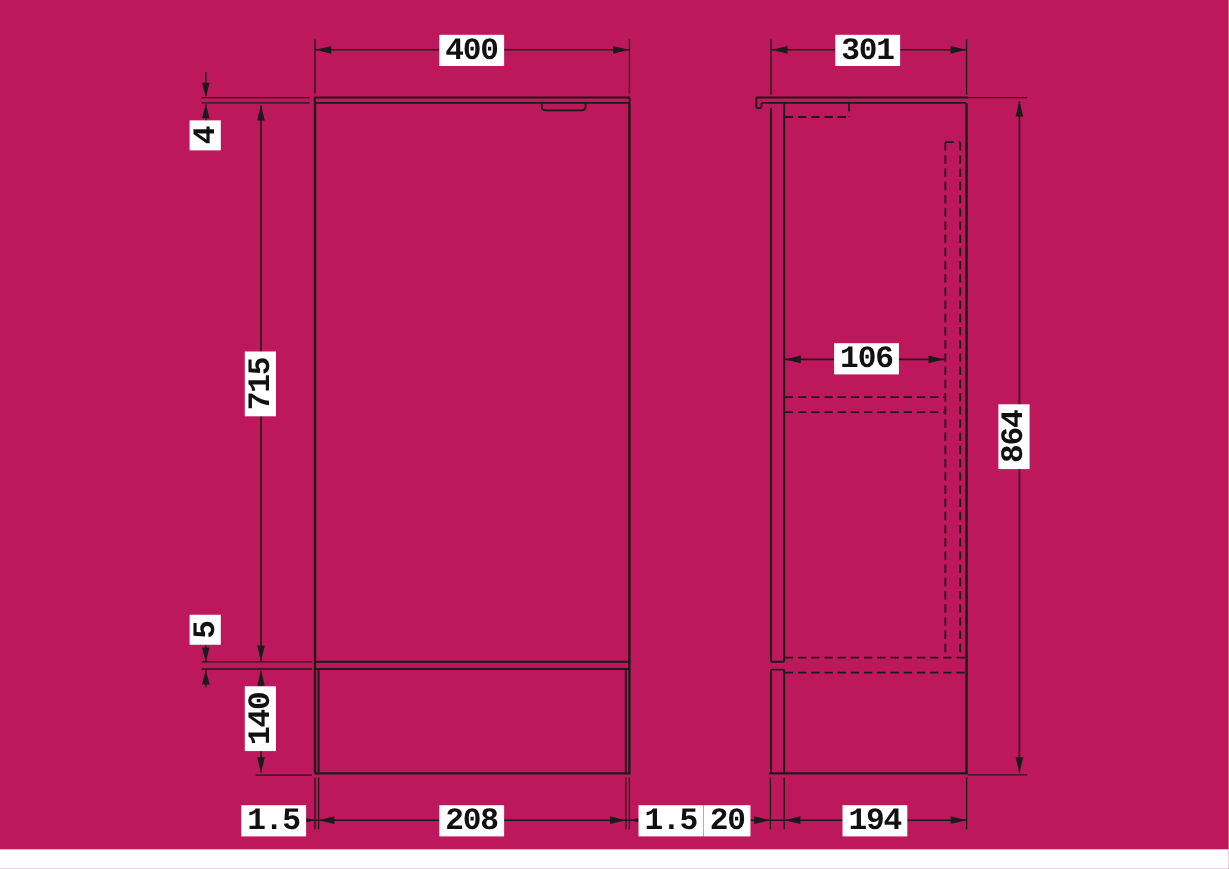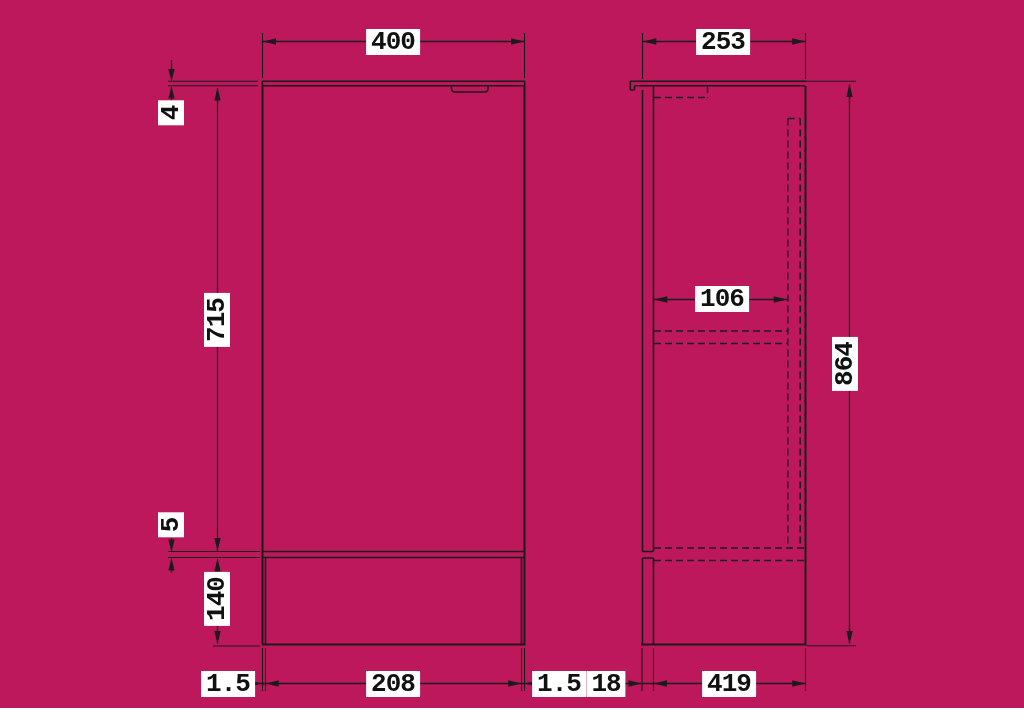--- a/index.html
+++ b/index.html
@@ -128,23 +128,23 @@
   <div class="dim-label vert" style="left:171px;top:525px">5</div>
 
   <div class="dim-label vert" style="left:217px;top:599px">140</div>
 
   <div class="dim-label" style="left:228px;top:684px">1.5</div>
 
   <div class="dim-label" style="left:393px;top:684px">208</div>
 
   <div class="dim-label" style="left:559px;top:684px">1.5</div>
 
-  <div class="dim-label" style="left:723px;top:42px">253</div>
+  <div class="dim-label" style="left:723px;top:42px">301</div>
 
   <div class="dim-label" style="left:722px;top:299px">106</div>
 
   <div class="dim-label vert" style="left:845px;top:364px">864</div>
 
-  <div class="dim-label" style="left:606px;top:684px">18</div>
+  <div class="dim-label" style="left:606px;top:684px">20</div>
 
-  <div class="dim-label" style="left:729px;top:684px">419</div>
+  <div class="dim-label" style="left:729px;top:684px">194</div>
 
 </div>
 
 </body></html>

